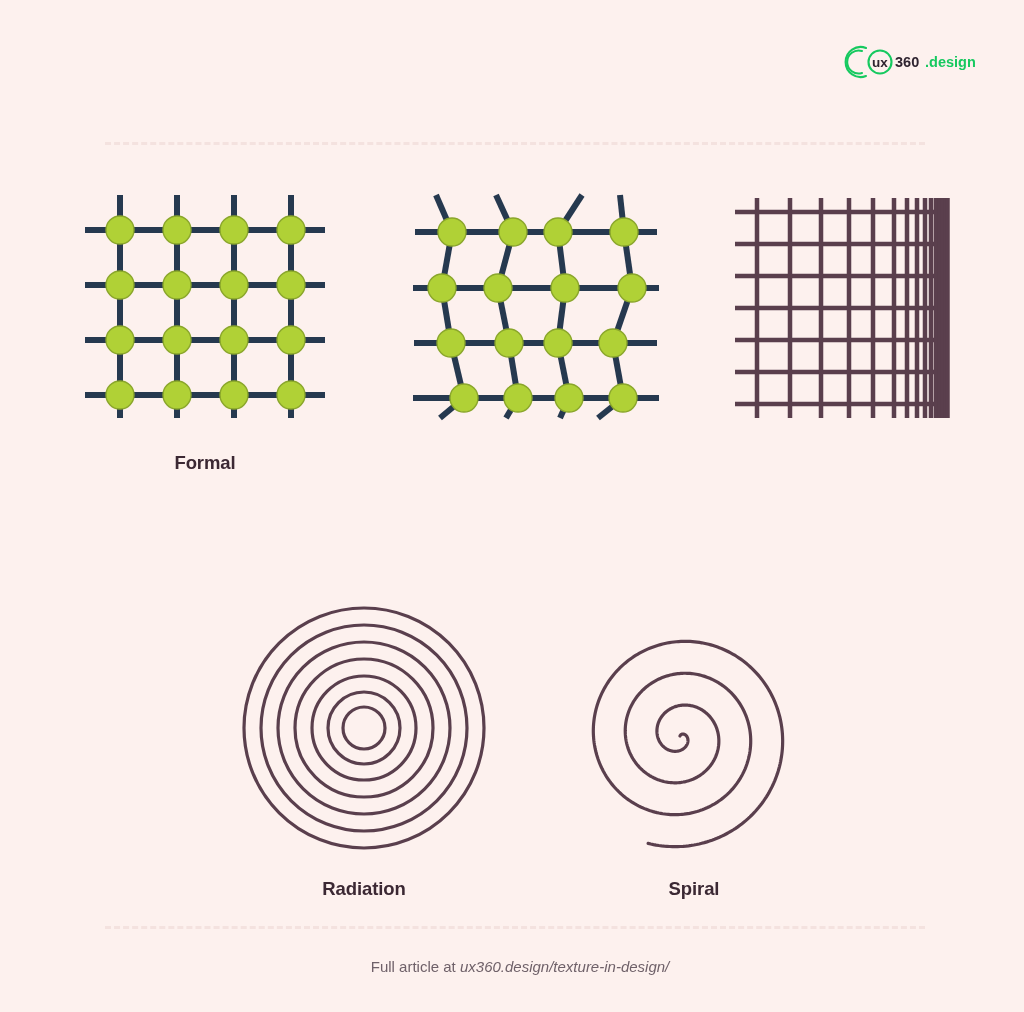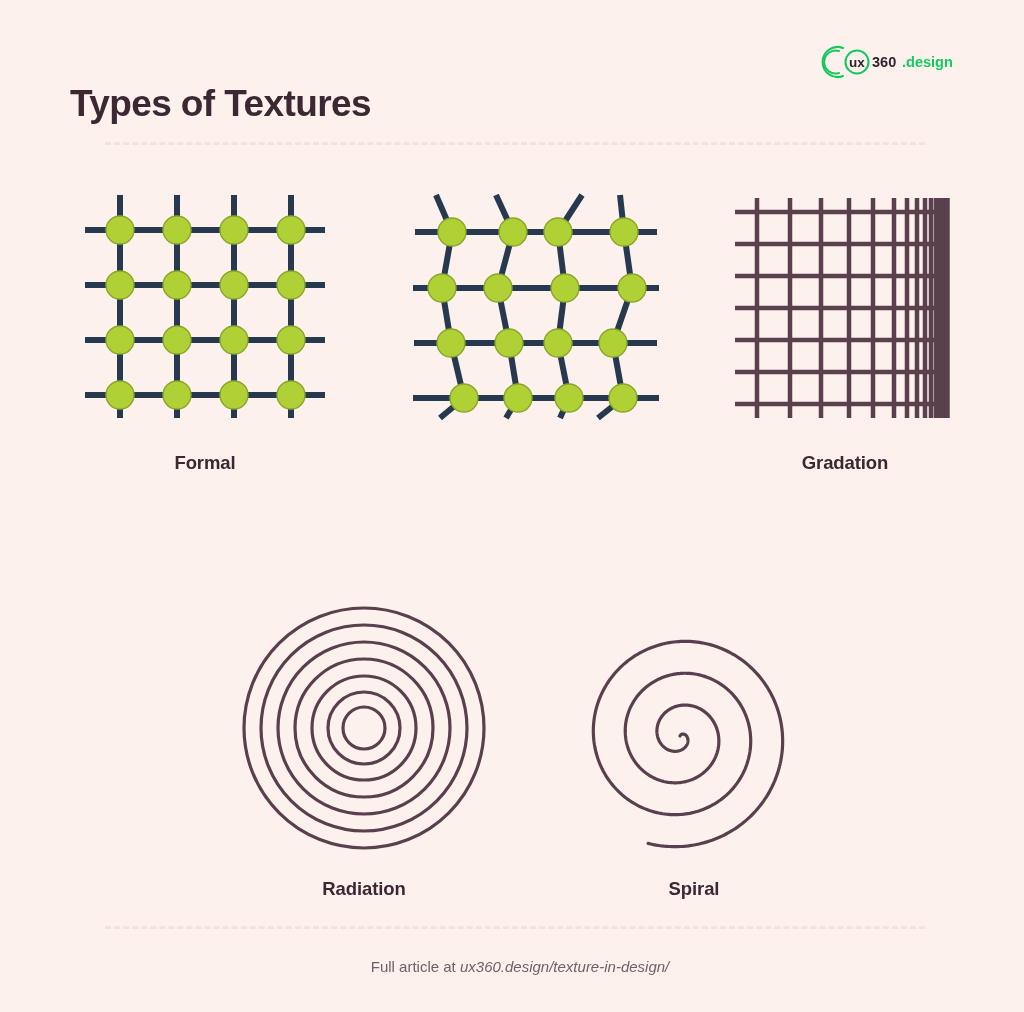--- a/index.html
+++ b/index.html
@@ -26,21 +26,21 @@
     left: 70px;
     top: 58px;
     font-size: 37px;
     font-weight: bold;
     letter-spacing: -0.6px;
     color: #3b2833;
   }
 
   .logo {
     position: absolute;
-    right: 78px;
+    right: 55px;
     top: 40px;
     width: 120px;
     height: 44px;
     text-align: center;
   }
 
   
   .divider {
     position: absolute;
     left: 105px;
@@ -110,21 +110,20 @@
     font-style: italic;
   }
 
   svg { display: block; overflow: visible; }
 </style>
 </head>
 <body>
 
 <div class="page">
 
-  <h1 class="page-title">Types of Textures</h1>
 
   <div class="logo">
     <svg width="120" height="44" viewBox="0 0 120 44">
 
       <path d="M 17 8 A 15 15 0 1 0 17 36" fill="none" stroke="#16c95f" stroke-width="2.1" stroke-linecap="round"></path>
       <path d="M 13 11 A 11.5 11.5 0 1 0 13 33" fill="none" stroke="#16c95f" stroke-width="2.1" stroke-linecap="round"></path>
 
       <circle cx="31" cy="22" r="11.5" fill="none" stroke="#16c95f" stroke-width="2.1"></circle>
       <text x="31" y="27" text-anchor="middle" font-family="'Liberation Sans', sans-serif" font-size="13.5" font-weight="bold" fill="#2f2430">ux</text>
       <text x="46" y="27" font-family="'Liberation Sans', sans-serif" font-size="14.5" font-weight="bold" fill="#2f2430">360</text>
@@ -276,21 +275,20 @@
               <line x1="190" y1="8" x2="190" y2="228"></line>
               <line x1="196" y1="8" x2="196" y2="228"></line>
               <line x1="201" y1="8" x2="201" y2="228"></line>
               <line x1="205" y1="8" x2="205" y2="228"></line>
               <line x1="208" y1="8" x2="208" y2="228"></line>
               <line x1="210.5" y1="8" x2="210.5" y2="228"></line>
               <line x1="212.5" y1="8" x2="212.5" y2="228"></line>
             </g>
           </svg>
         </div>
-        <div class="card-label">Gradation</div>
       </div>
     </div>
 
     <div class="row row-2">
 
       <div class="card c-radiation">
         <div class="figure fig-tall">
           <svg width="248" height="248" viewBox="0 0 248 248">
             <g fill="none" stroke="#5a3f4d" stroke-width="3.2">
               <circle cx="124" cy="124" r="120"></circle>

